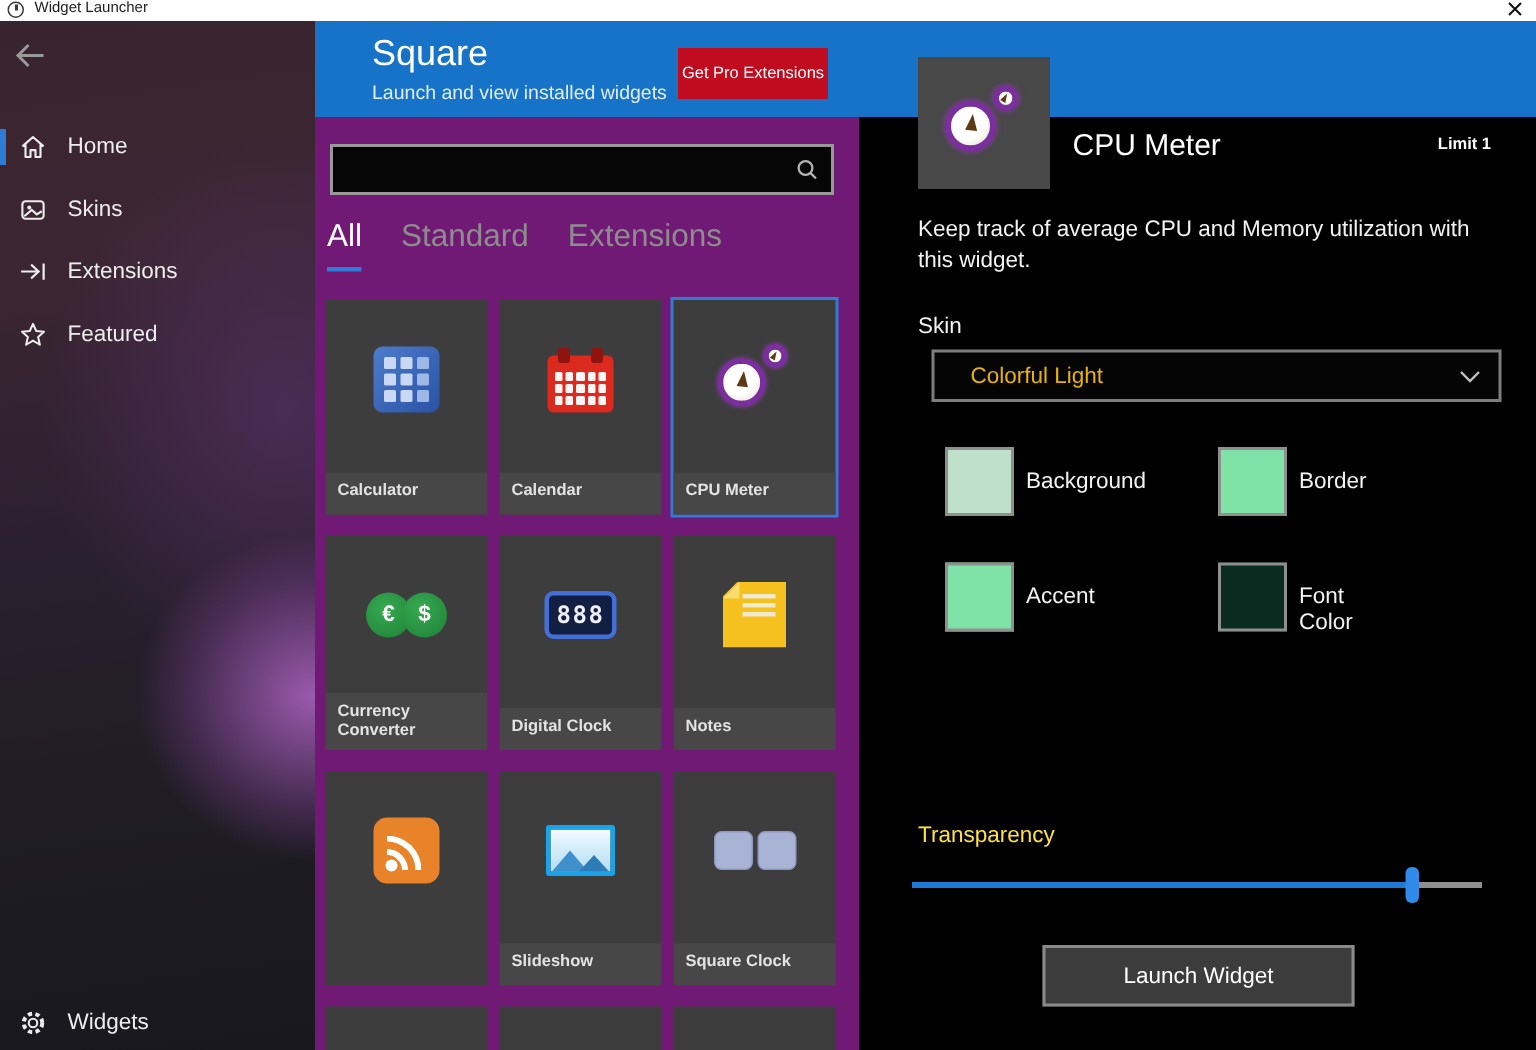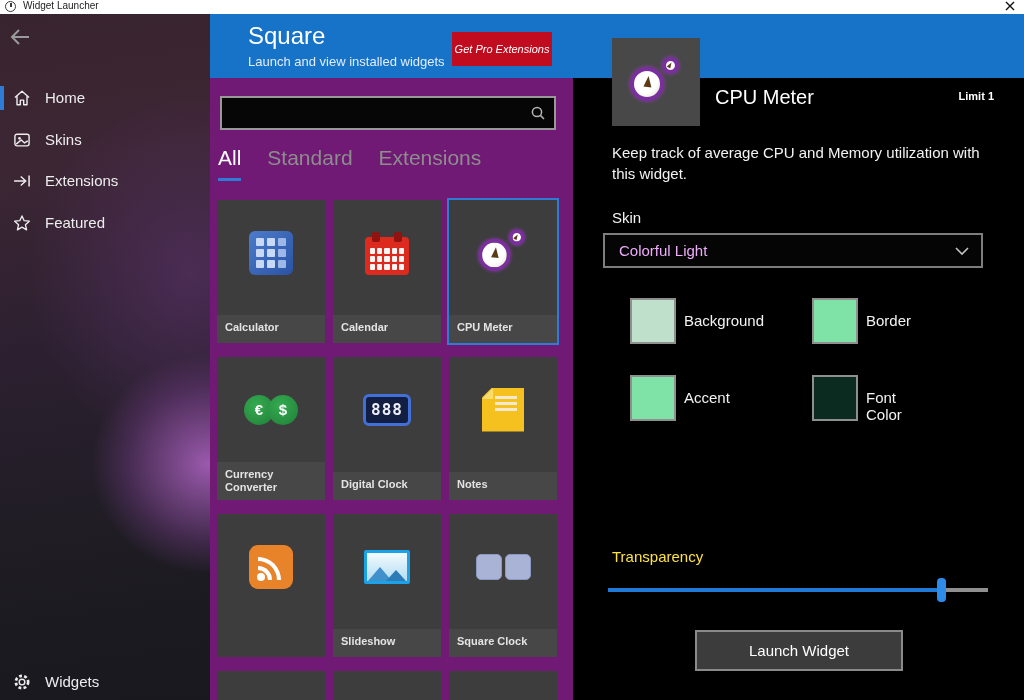--- a/index.html
+++ b/index.html
@@ -112,22 +112,22 @@
   .icon-sq span { width:26px; height:26px; background:#a9b3d6; border-radius:5px; border:1px solid #8e99c2; }
 
   
   .detail { position:absolute; left:573px; top:78px; width:451px; height:622px; background:#000; z-index:3; }
   .detail-icon-tile { position:absolute; left:612px; top:38px; width:88px; height:88px; background:#484848; z-index:6;
     display:flex; align-items:center; justify-content:center; }
   .detail-title { position:absolute; left:142px; top:8px; font-size:20px; color:#fff; }
   .detail-limit { position:absolute; right:30px; top:12px; font-size:11px; font-weight:bold; color:#fff; }
   .detail-desc { position:absolute; left:39px; top:64px; width:380px; font-size:15px; line-height:21px; color:#f2f2f2; }
   .skin-label { position:absolute; left:39px; top:131px; font-size:15px; color:#f2f2f2; }
-  .dropdown { position:absolute; left:30px; top:155px; width:380px; height:35px; border:2px solid #7d7d7d; background:#050505;
-    color:#f0abfc; font-size:15px; line-height:31px; padding-left:14px; cursor:pointer; }
+  .dropdown { position:absolute; left:48px; top:155px; width:380px; height:35px; border:2px solid #7d7d7d; background:#050505;
+    color:#eab308; font-size:15px; line-height:31px; padding-left:24px; cursor:pointer; }
   .dropdown .chev { position:absolute; right:12px; top:11px; width:14px; height:10px; }
 
   .swatch-row1 { top:220px; } .swatch-row2 { top:297px; }
   .swatch-group { position:absolute; height:46px; }
   .swatch { position:absolute; top:0; width:46px; height:46px; border:2px solid #8f8f8f; cursor:pointer; }
   .swatch-label { position:absolute; top:14px; font-size:15px; color:#f2f2f2; }
   .sw-c1 { left:57px; } .sw-l1 { left:111px; } .sw-c2 { left:239px; } .sw-l2 { left:293px; }
 
   .transp-label { position:absolute; left:39px; top:470px; font-size:15px; color:#fde047; }
   .slider { position:absolute; left:35px; top:500px; width:380px; height:24px; cursor:pointer; }
@@ -213,21 +213,21 @@
             <circle cx="12" cy="12" r="3.4" stroke="#ededed" stroke-width="1.7" fill="none"></circle>
           </svg>
       </span>
       <span class="nlabel">Widgets</span>
     </div>
   </div>
 
   <div class="banner" style="background: rgb(22, 115, 200);">
     <div class="banner-title">Square</div>
     <div class="banner-sub">Launch and view installed widgets</div>
-    <button class="cta-btn" style="background: rgb(192, 12, 30); font-style: italic;">Get Pro Extensions</button>
+    <button class="cta-btn" style="background: rgb(192, 12, 30);">Get Pro Extensions</button>
   </div>
 
   <div class="library">
     <div class="searchbox">
       <input type="text" placeholder="" style="">
       <span class="mag">
         <svg width="16" height="16" viewBox="0 0 16 16">
             <circle cx="7" cy="7" r="4.6" stroke="#b5b5b5" stroke-width="1.5" fill="none"></circle>
             <path d="M10.4 10.4 L14 14" stroke="#b5b5b5" stroke-width="1.5"></path>
           </svg>

